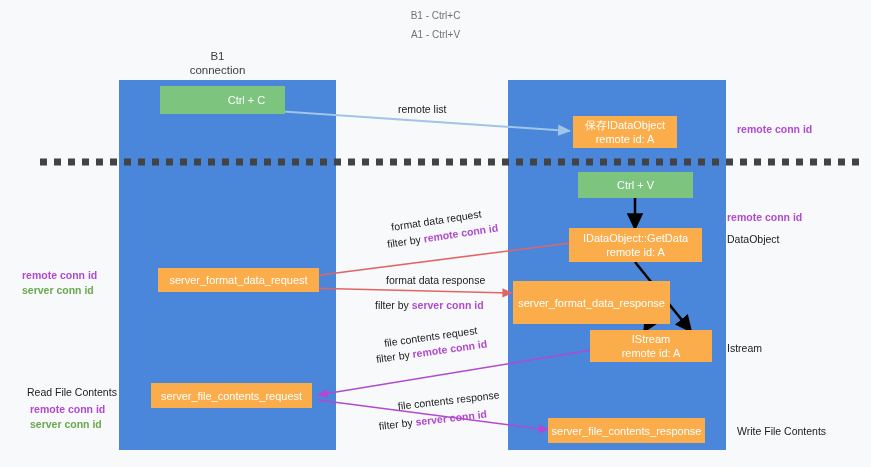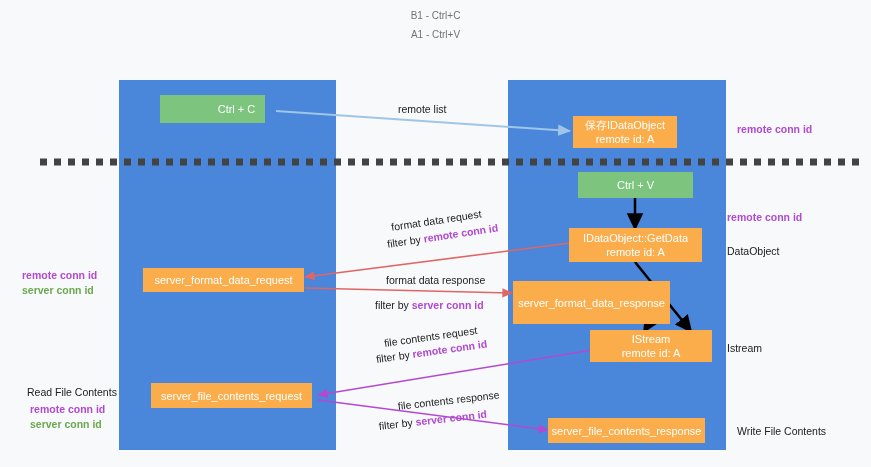--- a/index.html
+++ b/index.html
@@ -90,20 +90,22 @@
   .rot-d { transform: rotate(-6.5deg); transform-origin: left top; }
 </style>
 </head>
 <body>
 
 <div id="canvas">
 
   <div class="title">B1 - Ctrl+C
 A1 - Ctrl+V</div>
 
+  <div class="col-header" style="left:155px; top:50px; width:125px;">B1
+connection</div>
 
   <div class="column" style="left:119px; top:80px; width:217px; height:370px;"></div>
   <div class="column" style="left:508px; top:80px; width:218px; height:370px;"></div>
 
   <svg class="layer">
     <defs>
       <marker id="ar-blue" markerWidth="7" markerHeight="7" refX="6" refY="3.2" orient="auto">
         <path d="M0,0.3 L6.6,3.2 L0,6.1 z" fill="#9fc5e8"></path>
       </marker>
       <marker id="ar-red" markerWidth="7" markerHeight="7" refX="6" refY="3.2" orient="auto">
@@ -126,31 +128,31 @@
     <line x1="570" y1="243" x2="305" y2="277" stroke="#e06666" stroke-width="1.6" marker-end="url(#ar-red)"></line>
     <line x1="305" y1="288" x2="512" y2="293" stroke="#e06666" stroke-width="1.6" marker-end="url(#ar-red)"></line>
 
     <line x1="660" y1="305" x2="645" y2="330" stroke="#000000" stroke-width="2.5" marker-end="url(#ar-black)"></line>
     <line x1="635" y1="262" x2="690" y2="330" stroke="#000000" stroke-width="2.5" marker-end="url(#ar-black)"></line>
 
     <line x1="592" y1="350" x2="318" y2="395" stroke="#b14ad0" stroke-width="1.6" marker-end="url(#ar-purple)"></line>
     <line x1="318" y1="400" x2="548" y2="430" stroke="#b14ad0" stroke-width="1.6" marker-end="url(#ar-purple)"></line>
   </svg>
 
-  <div class="box green" style="left:160px; top:95px; width:105px; height:28px;padding-left:48px;">Ctrl + C</div>
+  <div class="box green" style="left:160px; top:86px; width:125px; height:28px;padding-left:48px;">Ctrl + C</div>
 
   <div class="box orange" style="left:573px; top:116px; width:104px; height:32px;">保存IDataObject
 remote id: A</div>
 
   <div class="box green" style="left:578px; top:172px; width:115px; height:26px;">Ctrl + V</div>
 
   <div class="box orange" style="left:569px; top:228px; width:133px; height:34px;">IDataObject::GetData
 remote id: A</div>
 
-  <div class="box orange" style="left:143px; top:268px; width:161px; height:24px;">server_format_data_request</div>
+  <div class="box orange" style="left:158px; top:268px; width:161px; height:24px;">server_format_data_request</div>
 
   <div class="box orange" style="left:513px; top:281px; width:157px; height:43px;">server_format_data_response</div>
 
   <div class="box orange" style="left:590px; top:330px; width:122px; height:32px;">IStream
 remote id: A</div>
 
   <div class="box orange" style="left:151px; top:383px; width:161px; height:25px;">server_file_contents_request</div>
 
   <div class="box orange" style="left:548px; top:418px; width:157px; height:25px;">server_file_contents_response</div>
 
@@ -164,21 +166,21 @@
 
   <div class="edge-label rot-c" style="left:383px; top:335px;">file contents request</div>
   <div class="edge-label rot-c" style="left:375px; top:351px;"><span>filter by </span><span class="hl-remote">remote conn id</span></div>
 
   <div class="edge-label rot-d" style="left:397px; top:398px;">file contents response</div>
   <div class="edge-label rot-d" style="left:378px; top:418px;"><span>filter by </span><span class="hl-server">server conn id</span></div>
 
   <div class="side-label purple" style="left:737px; top:122px;">remote conn id</div>
 
   <div class="side-label purple" style="left:727px; top:210px;">remote conn id</div>
-  <div class="side-label" style="left:727px; top:244px;">DataObject</div>
+  <div class="side-label" style="left:727px; top:232px;">DataObject</div>
 
   <div class="side-label" style="left:727px; top:341px;">Istream</div>
 
   <div class="side-label" style="left:737px; top:424px;">Write File Contents</div>
 
   <div class="side-label purple" style="left:22px; top:268px;">remote conn id</div>
   <div class="side-label green" style="left:22px; top:283px;">server conn id</div>
 
   <div class="side-label" style="left:27px; top:385px;">Read File Contents</div>
   <div class="side-label purple" style="left:30px; top:402px;">remote conn id</div>

